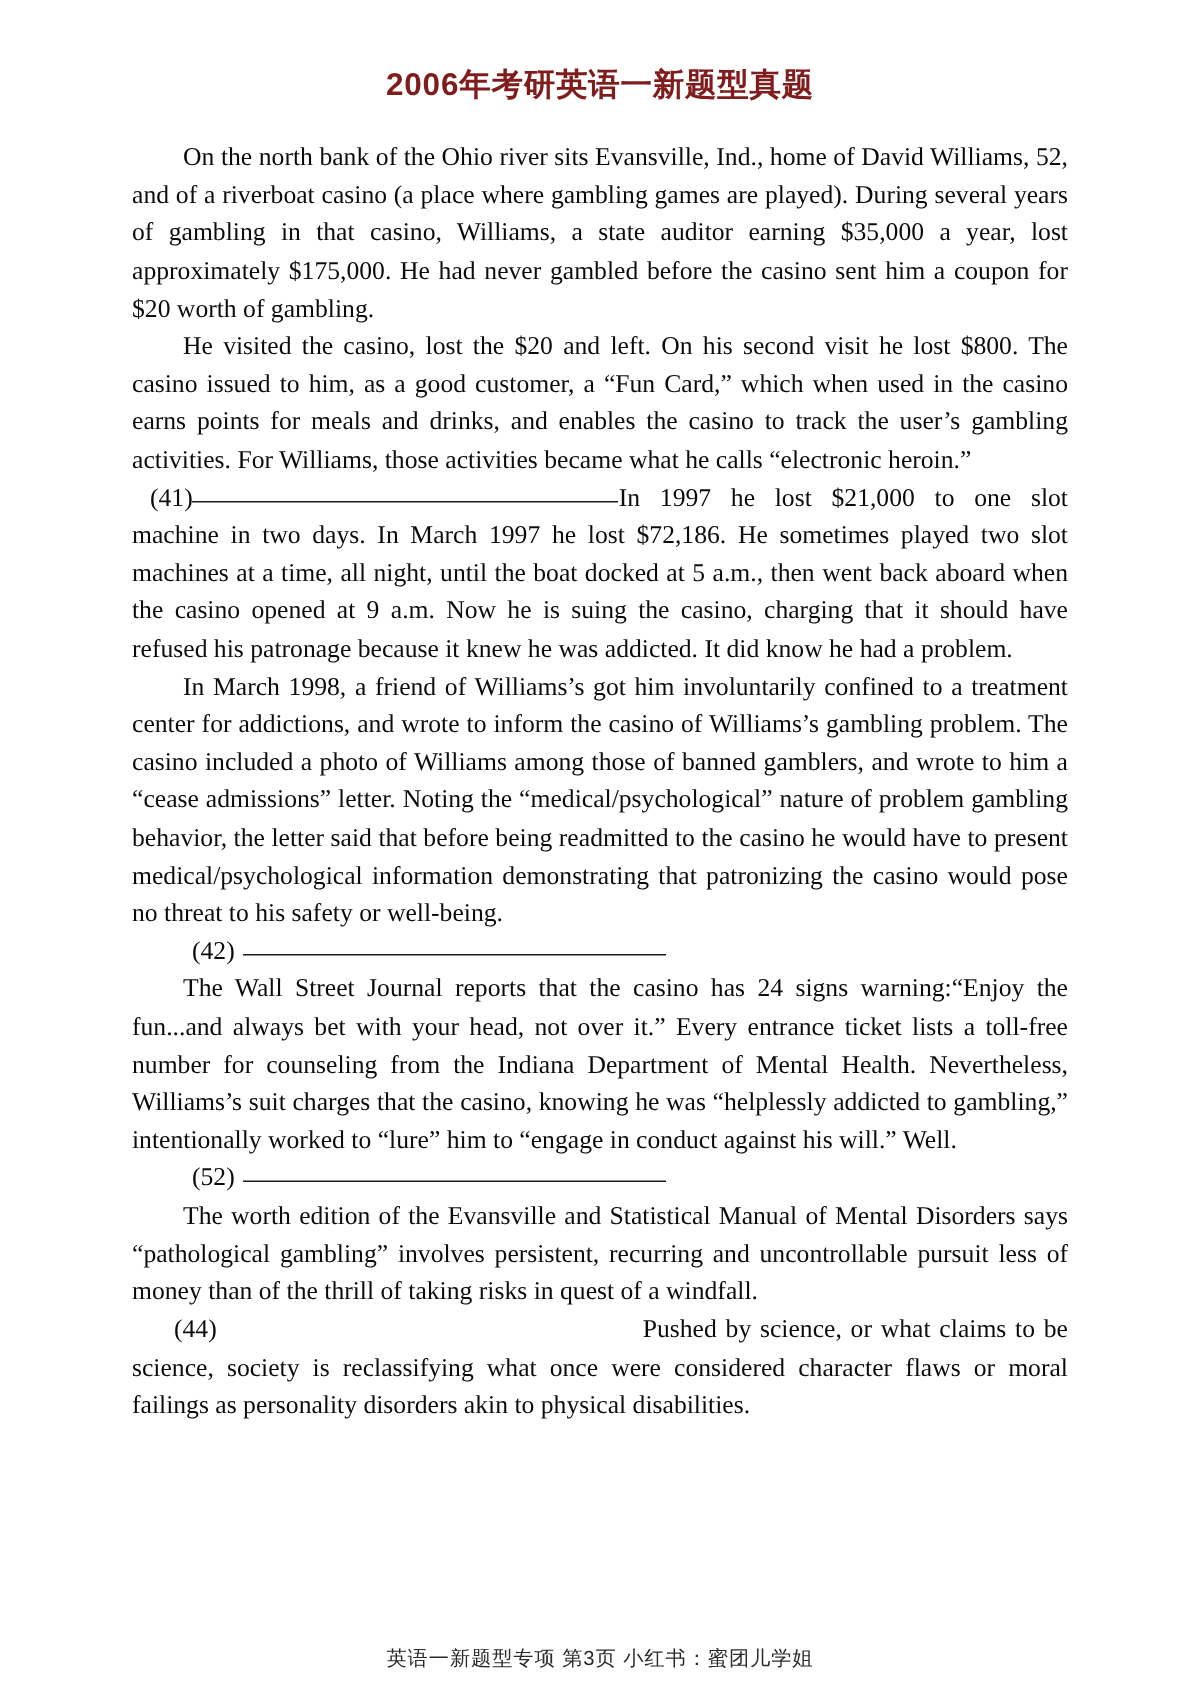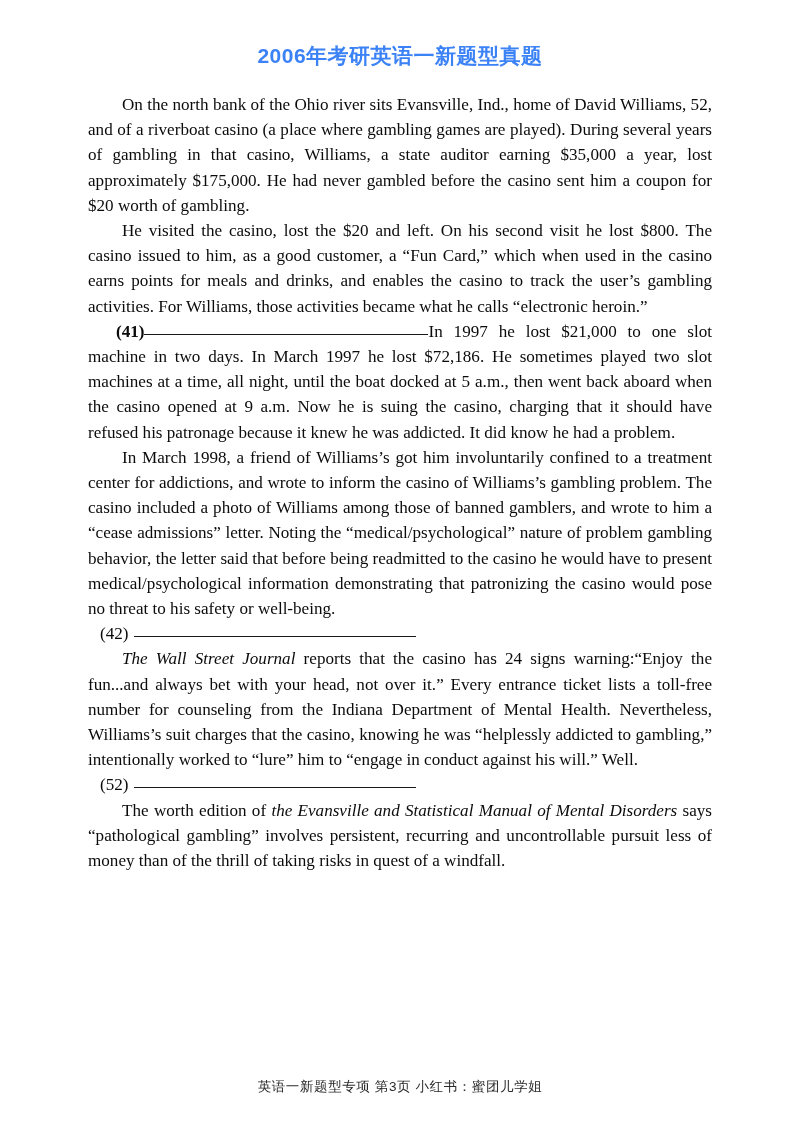--- a/index.html
+++ b/index.html
@@ -32,72 +32,70 @@
   
   .doc-title {
     font-family: "Liberation Sans", "DejaVu Sans", sans-serif;
     font-weight: bold;
     font-size: 21px;
     letter-spacing: 0.5px;
     text-align: center;
     margin: 0;
     padding-top: 42px;
     padding-bottom: 0;
-    color: #3b82f6;
+    color: #7f1d1d;
     white-space: nowrap;
   }
 
   
   .para {
     font-size: 17.1px;
     line-height: 25.2px;
     text-align: justify;
     text-justify: inter-word;
     margin: 0;
     text-indent: 34px;
     -webkit-hyphens: none;
     hyphens: none;
     word-spacing: 0px;
   }
   .para.first {
     margin-top: 22px;
     font-family: Liberation Serif, serif;
   }
   .para .it {
-    font-style: italic;
   }
 
   
   .blank-row {
     font-size: 17.1px;
     line-height: 25.2px;
     margin: 0;
     white-space: nowrap;
     position: relative;
   }
   .blank-row .num {
     display: inline-block;
-    margin-left: 12px;
+    margin-left: 40px;
   }
   .rule {
     display: inline-block;
     vertical-align: 2px;
     height: 0;
     border-bottom: 1.4px solid #1a1a1a;
   }
   .rule.w-short { width: 282px; margin-left: 6px; }
 
   
   .para.inline-blank {
     text-indent: 0;
   }
   .para.inline-blank .lead {
     display: inline-block;
-    margin-left: 28px;
-    font-weight: bold;
+    margin-left: 12px;
   }
   .para.inline-blank .rule-inline {
     display: inline-block;
     vertical-align: 2px;
     width: 284px;
     height: 0;
     border-bottom: 1.4px solid #1a1a1a;
   }
 
   
@@ -112,21 +110,21 @@
     display: inline-block;
     width: 284px;
     height: 1px;
   }
 
   
   .footer {
     position: absolute;
     left: 0;
     right: 0;
-    bottom: 36px;
+    bottom: 17px;
     text-align: center;
     font-family: "Liberation Sans", "DejaVu Sans", sans-serif;
     font-size: 13.5px;
     color: #2a2a2a;
     letter-spacing: 0.6px;
   }
 </style>
 </head>
 <body>
 
@@ -144,18 +142,19 @@
     <p class="para">In March 1998, a friend of Williams’s got him involuntarily confined to a treatment center for addictions, and wrote to inform the casino of Williams’s gambling problem. The casino included a photo of Williams among those of banned gamblers, and wrote to him a “cease admissions” letter. Noting the “medical/psychological” nature of problem gambling behavior, the letter said that before being readmitted to the casino he would have to present medical/psychological information demonstrating that patronizing the casino would pose no threat to his safety or well-being.</p>
 
     <div class="blank-row"><span class="num">(42)</span><span class="rule w-short"></span></div>
 
     <p class="para"><span class="it">The Wall Street Journal</span><span> reports that the casino has 24 signs warning:“Enjoy the fun...and always bet with your head, not over it.” Every entrance ticket lists a toll-free number for counseling from the Indiana Department of Mental Health. Nevertheless, Williams’s suit charges that the casino, knowing he was “helplessly addicted to gambling,” intentionally worked to “lure” him to “engage in conduct against his will.” Well.</span></p>
 
     <div class="blank-row"><span class="num">(52)</span><span class="rule w-short"></span></div>
 
     <p class="para"><span>The worth edition of </span><span class="it">the Evansville and Statistical Manual of Mental Disorders</span><span> says “pathological gambling” involves persistent, recurring and uncontrollable pursuit less of money than of the thrill of taking risks in quest of a windfall.</span></p>
 
+    <p class="para gap-blank"><span class="lead">(44)</span><span class="gap"></span><span>Pushed by science, or what claims to be science, society is reclassifying what once were considered character flaws or moral failings as personality disorders akin to physical disabilities.</span></p>
 
 
   </div>
 
   <div class="footer">英语一新题型专项 第3页 小红书：蜜团儿学姐</div>
 </div>
 
 </body></html>

